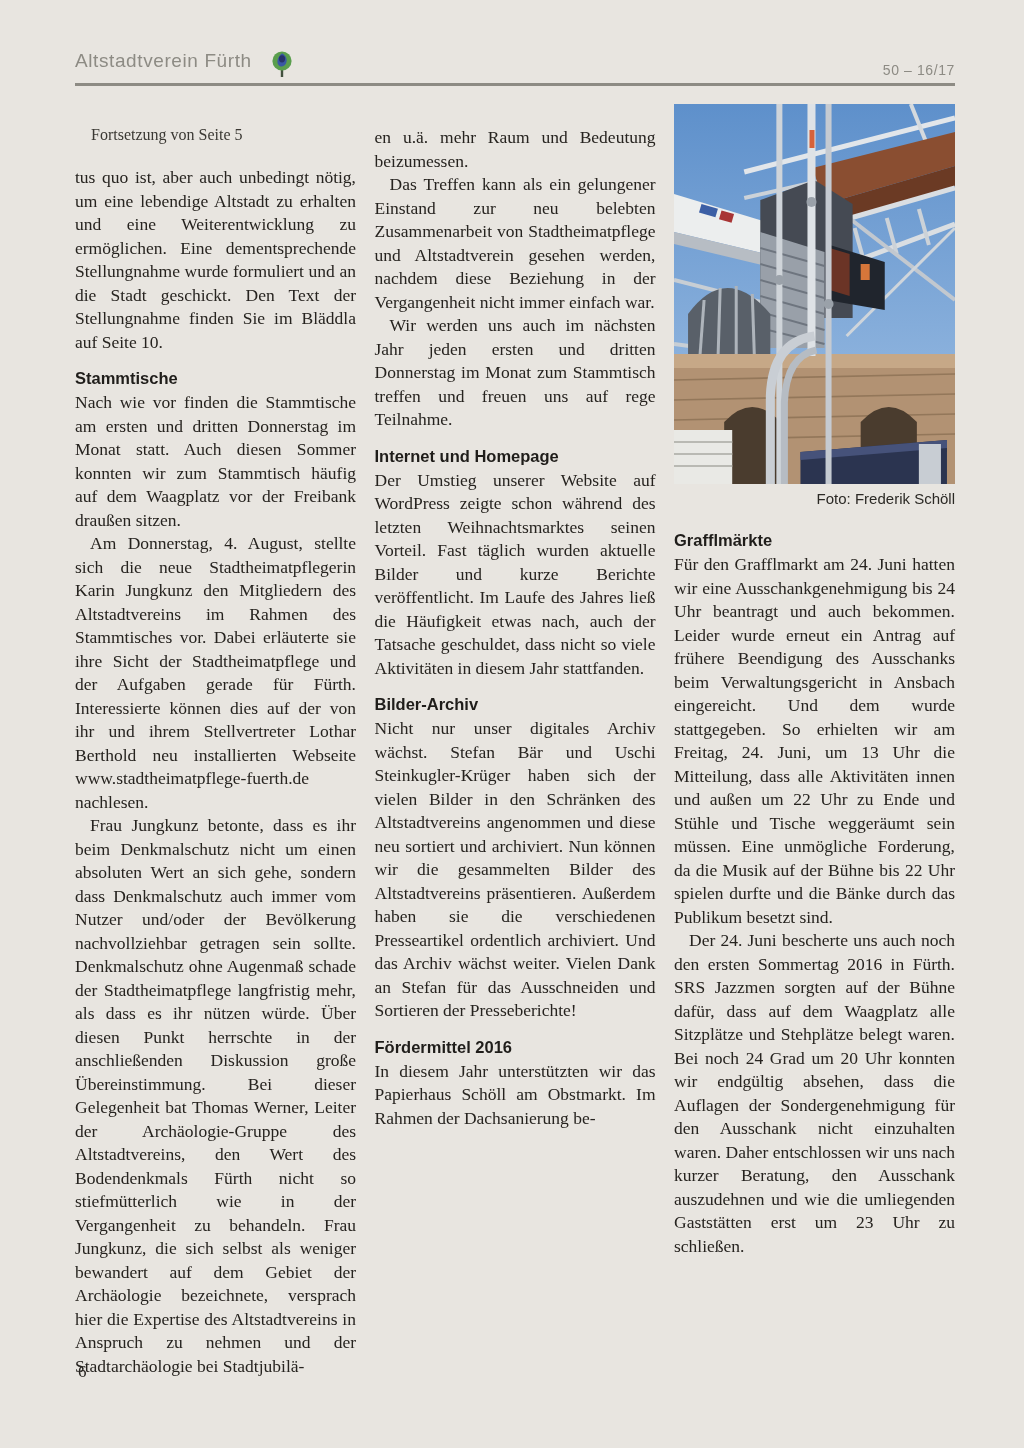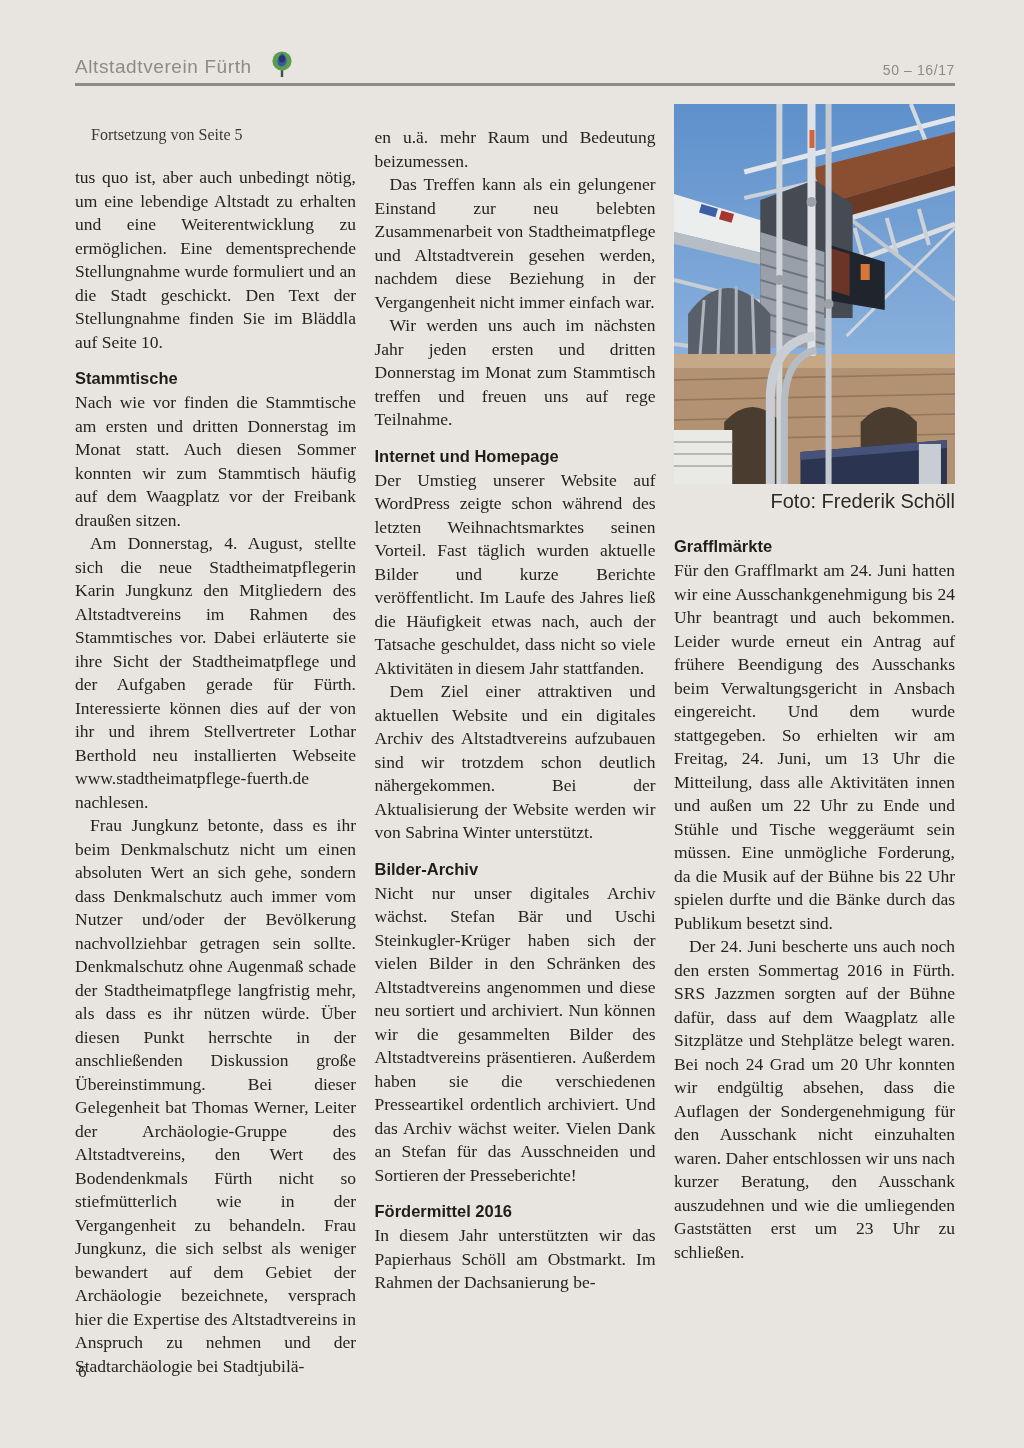--- a/index.html
+++ b/index.html
@@ -18,21 +18,21 @@
     padding: 50px 69px 0 75px;
   }
   
   .masthead {
     display: flex;
     align-items: flex-end;
     justify-content: space-between;
     border-bottom: 3px solid #8d8b84;
     padding-bottom: 5px;
   }
-  .masthead-left { display: flex; align-items: flex-end; gap: 18px; }
+  .masthead-left { display: flex; gap: 18px; }
   .masthead-title {
     font-family: "Liberation Sans", sans-serif;
     font-size: 19px;
     letter-spacing: 0.6px;
     color: #8d8b84;
   }
   .masthead-issue {
     font-family: "Liberation Sans", sans-serif;
     font-size: 14px;
     letter-spacing: 0.6px;
@@ -66,21 +66,21 @@
     font-weight: bold;
     font-size: 16.5px;
     margin: 15px 0 3px 0;
     color: #1f1d1a;
   }
   
   .photo-frame { width: 281px; }
   .photo-frame svg { display: block; width: 281px; height: 380px; }
   .photo-caption {
     font-family: "Liberation Sans", sans-serif;
-    font-size: 20px;
+    font-size: 15px;
     color: #2b2925;
     text-align: right;
     margin: 6px 0 24px 0;
   }
   
   .page-number {
     position: absolute;
     left: 78px;
     top: 1362px;
     font-size: 17px;
@@ -120,21 +120,20 @@
         </div>
     </div>
 
     <div class="col col-pad">
       <div>
           <p class="para">en u.ä. mehr Raum und Bedeutung beizumessen.</p>
           <p class="para indent">Das Treffen kann als ein gelungener Einstand zur neu belebten Zusammenarbeit von Stadtheimatpflege und Altstadtverein gesehen werden, nachdem diese Beziehung in der Vergangenheit nicht immer einfach war.</p>
           <p class="para indent">Wir werden uns auch im nächsten Jahr jeden ersten und dritten Donnerstag im Monat zum Stammtisch treffen und freuen uns auf rege Teilnahme.</p>
           <h3 class="heading">Internet und Homepage</h3>
           <p class="para">Der Umstieg unserer Website auf WordPress zeigte schon während des letzten Weihnachtsmarktes seinen Vorteil. Fast täglich wurden aktuelle Bilder und kurze Berichte veröffentlicht. Im Laufe des Jahres ließ die Häufigkeit etwas nach, auch der Tatsache geschuldet, dass nicht so viele Aktivitäten in diesem Jahr stattfanden.</p>
-          <p class="para indent">Dem Ziel einer attraktiven und aktuellen Website und ein digitales Archiv des Altstadtvereins aufzubauen sind wir trotzdem schon deutlich nähergekommen. Bei der Aktualisierung der Website werden wir von Sabrina Winter unterstützt.</p>
           <h3 class="heading">Bilder-Archiv</h3>
           <p class="para">Nicht nur unser digitales Archiv wächst. Stefan Bär und Uschi Steinkugler-Krüger haben sich der vielen Bilder in den Schränken des Altstadtvereins angenommen und diese neu sortiert und archiviert. Nun können wir die gesammelten Bilder des Altstadtvereins präsentieren. Außerdem haben sie die verschiedenen Presseartikel ordentlich archiviert. Und das Archiv wächst weiter. Vielen Dank an Stefan für das Ausschneiden und Sortieren der Presseberichte!</p>
           <h3 class="heading">Fördermittel 2016</h3>
           <p class="para">In diesem Jahr unterstützten wir das Papierhaus Schöll am Obstmarkt. Im Rahmen der Dachsanierung be-</p>
         </div>
     </div>
 
     <div class="col">
 
       <div class="photo-frame">

